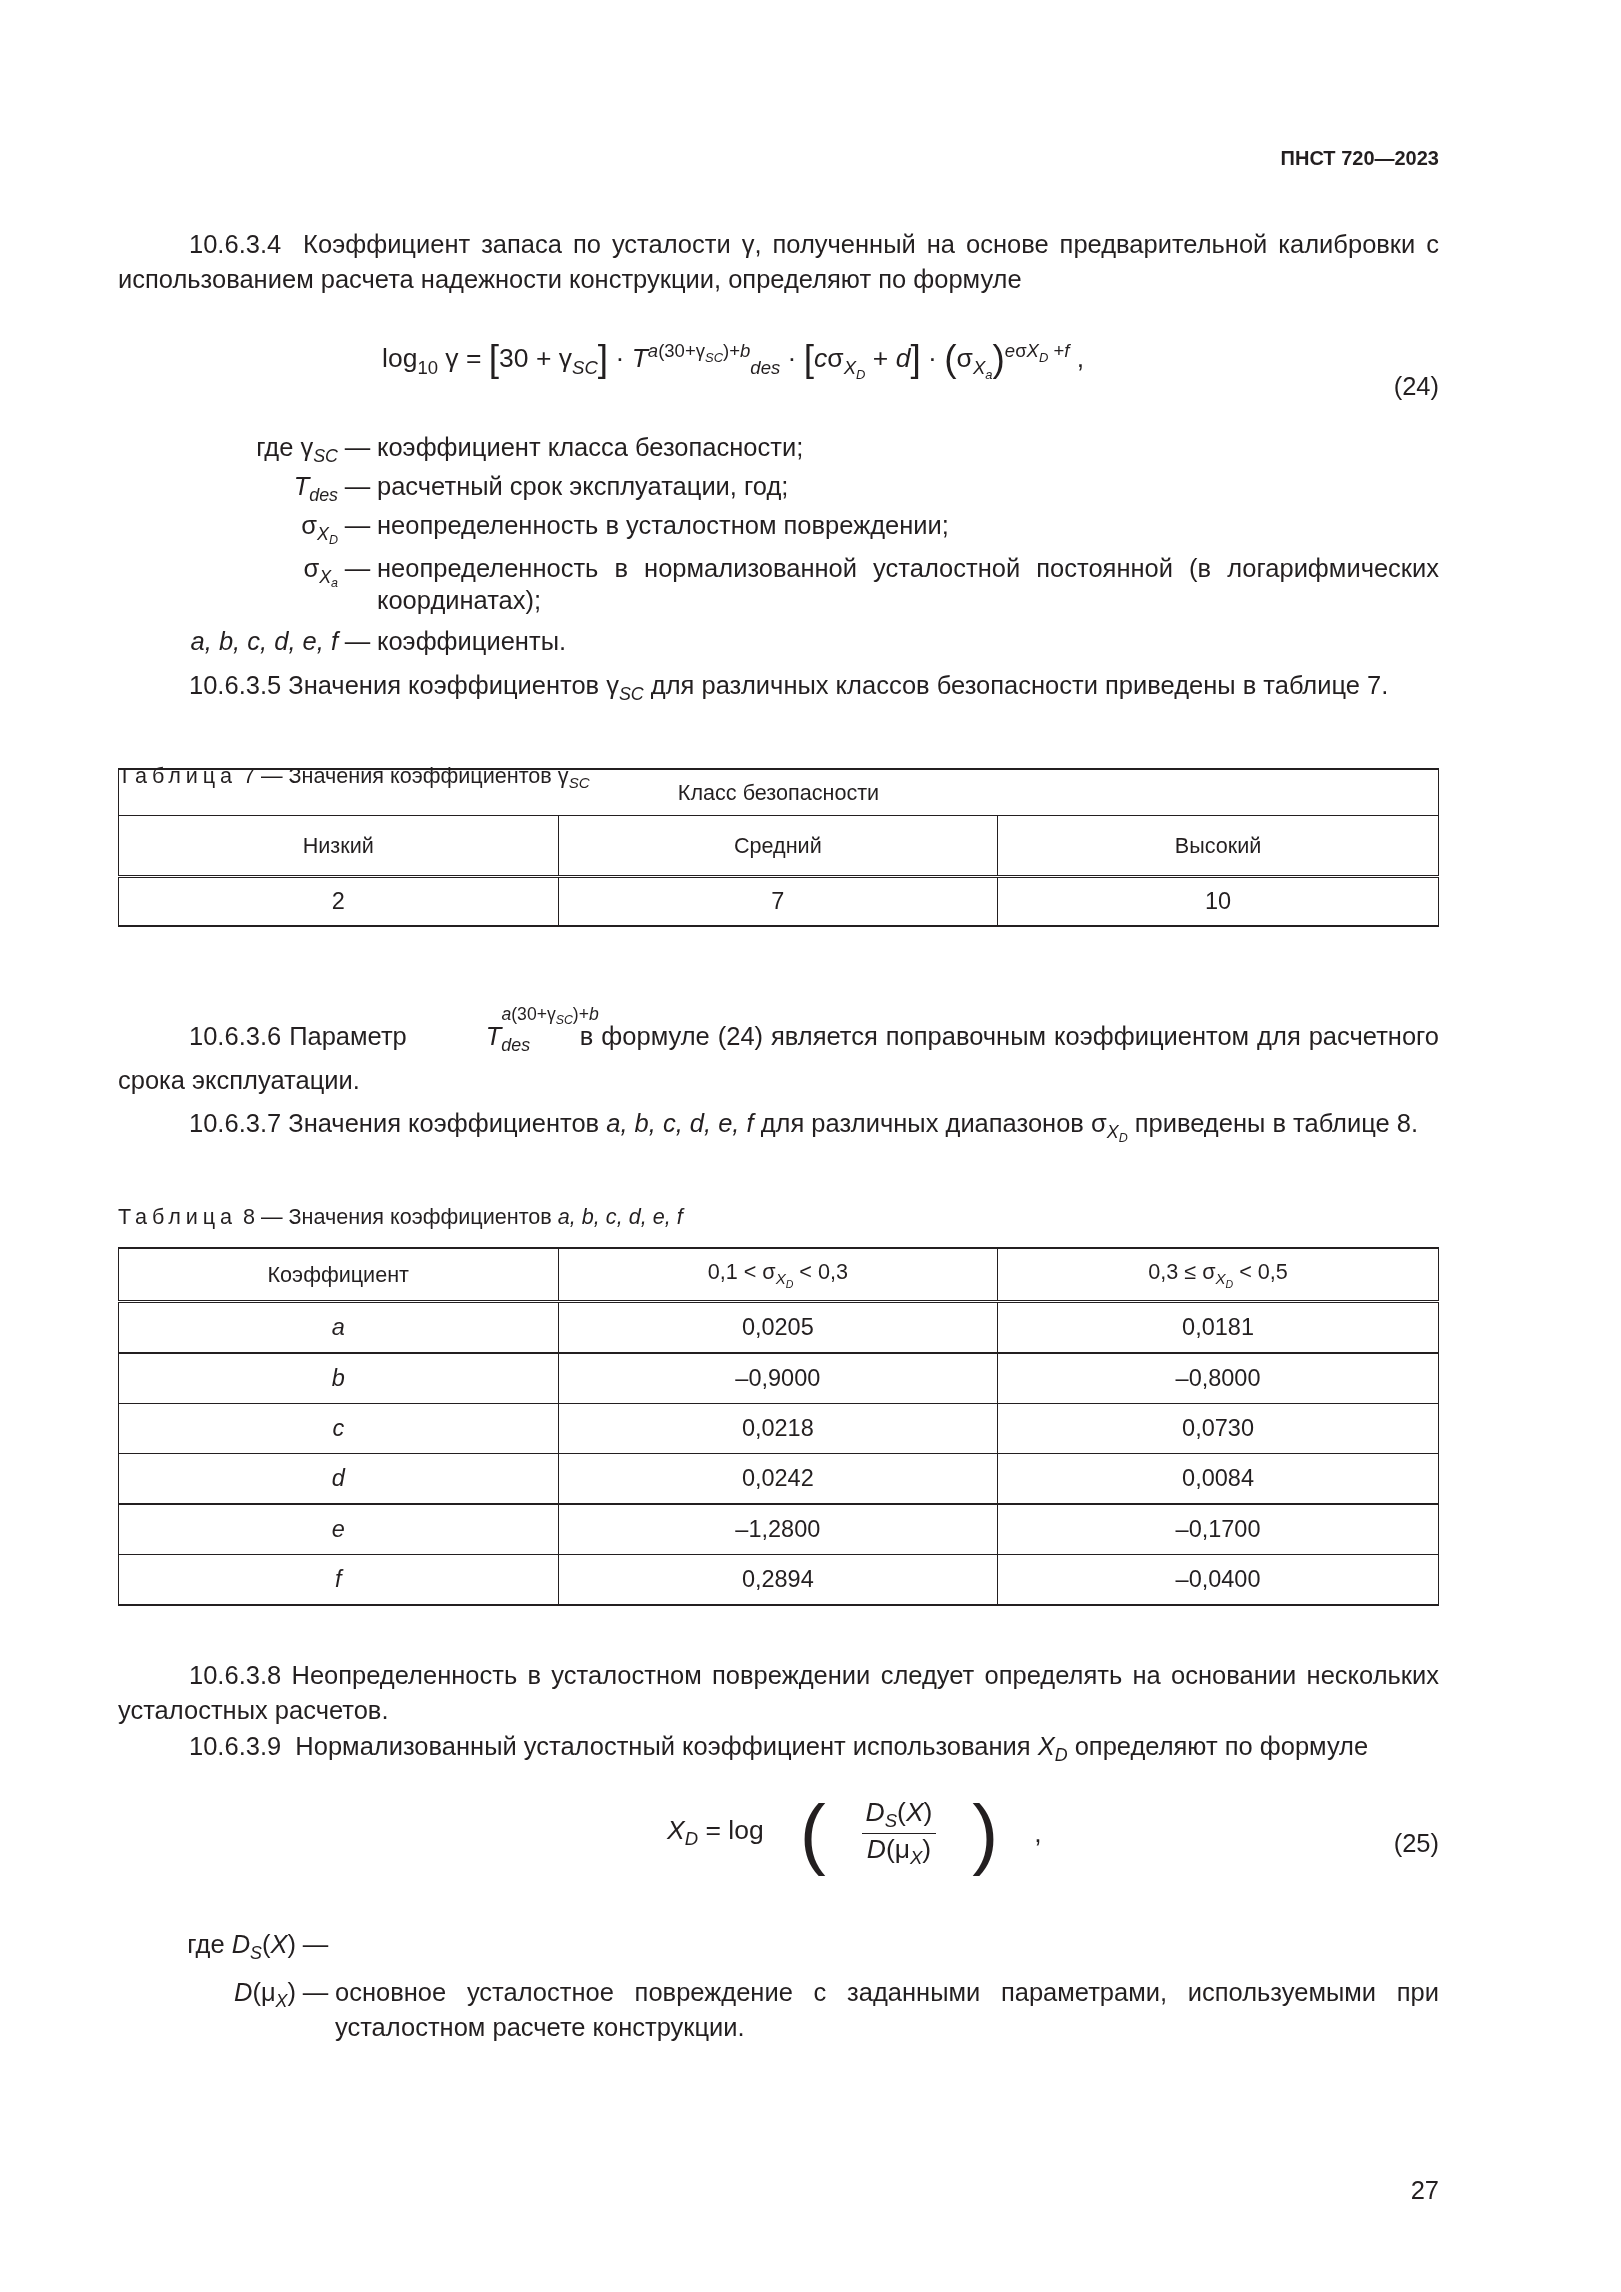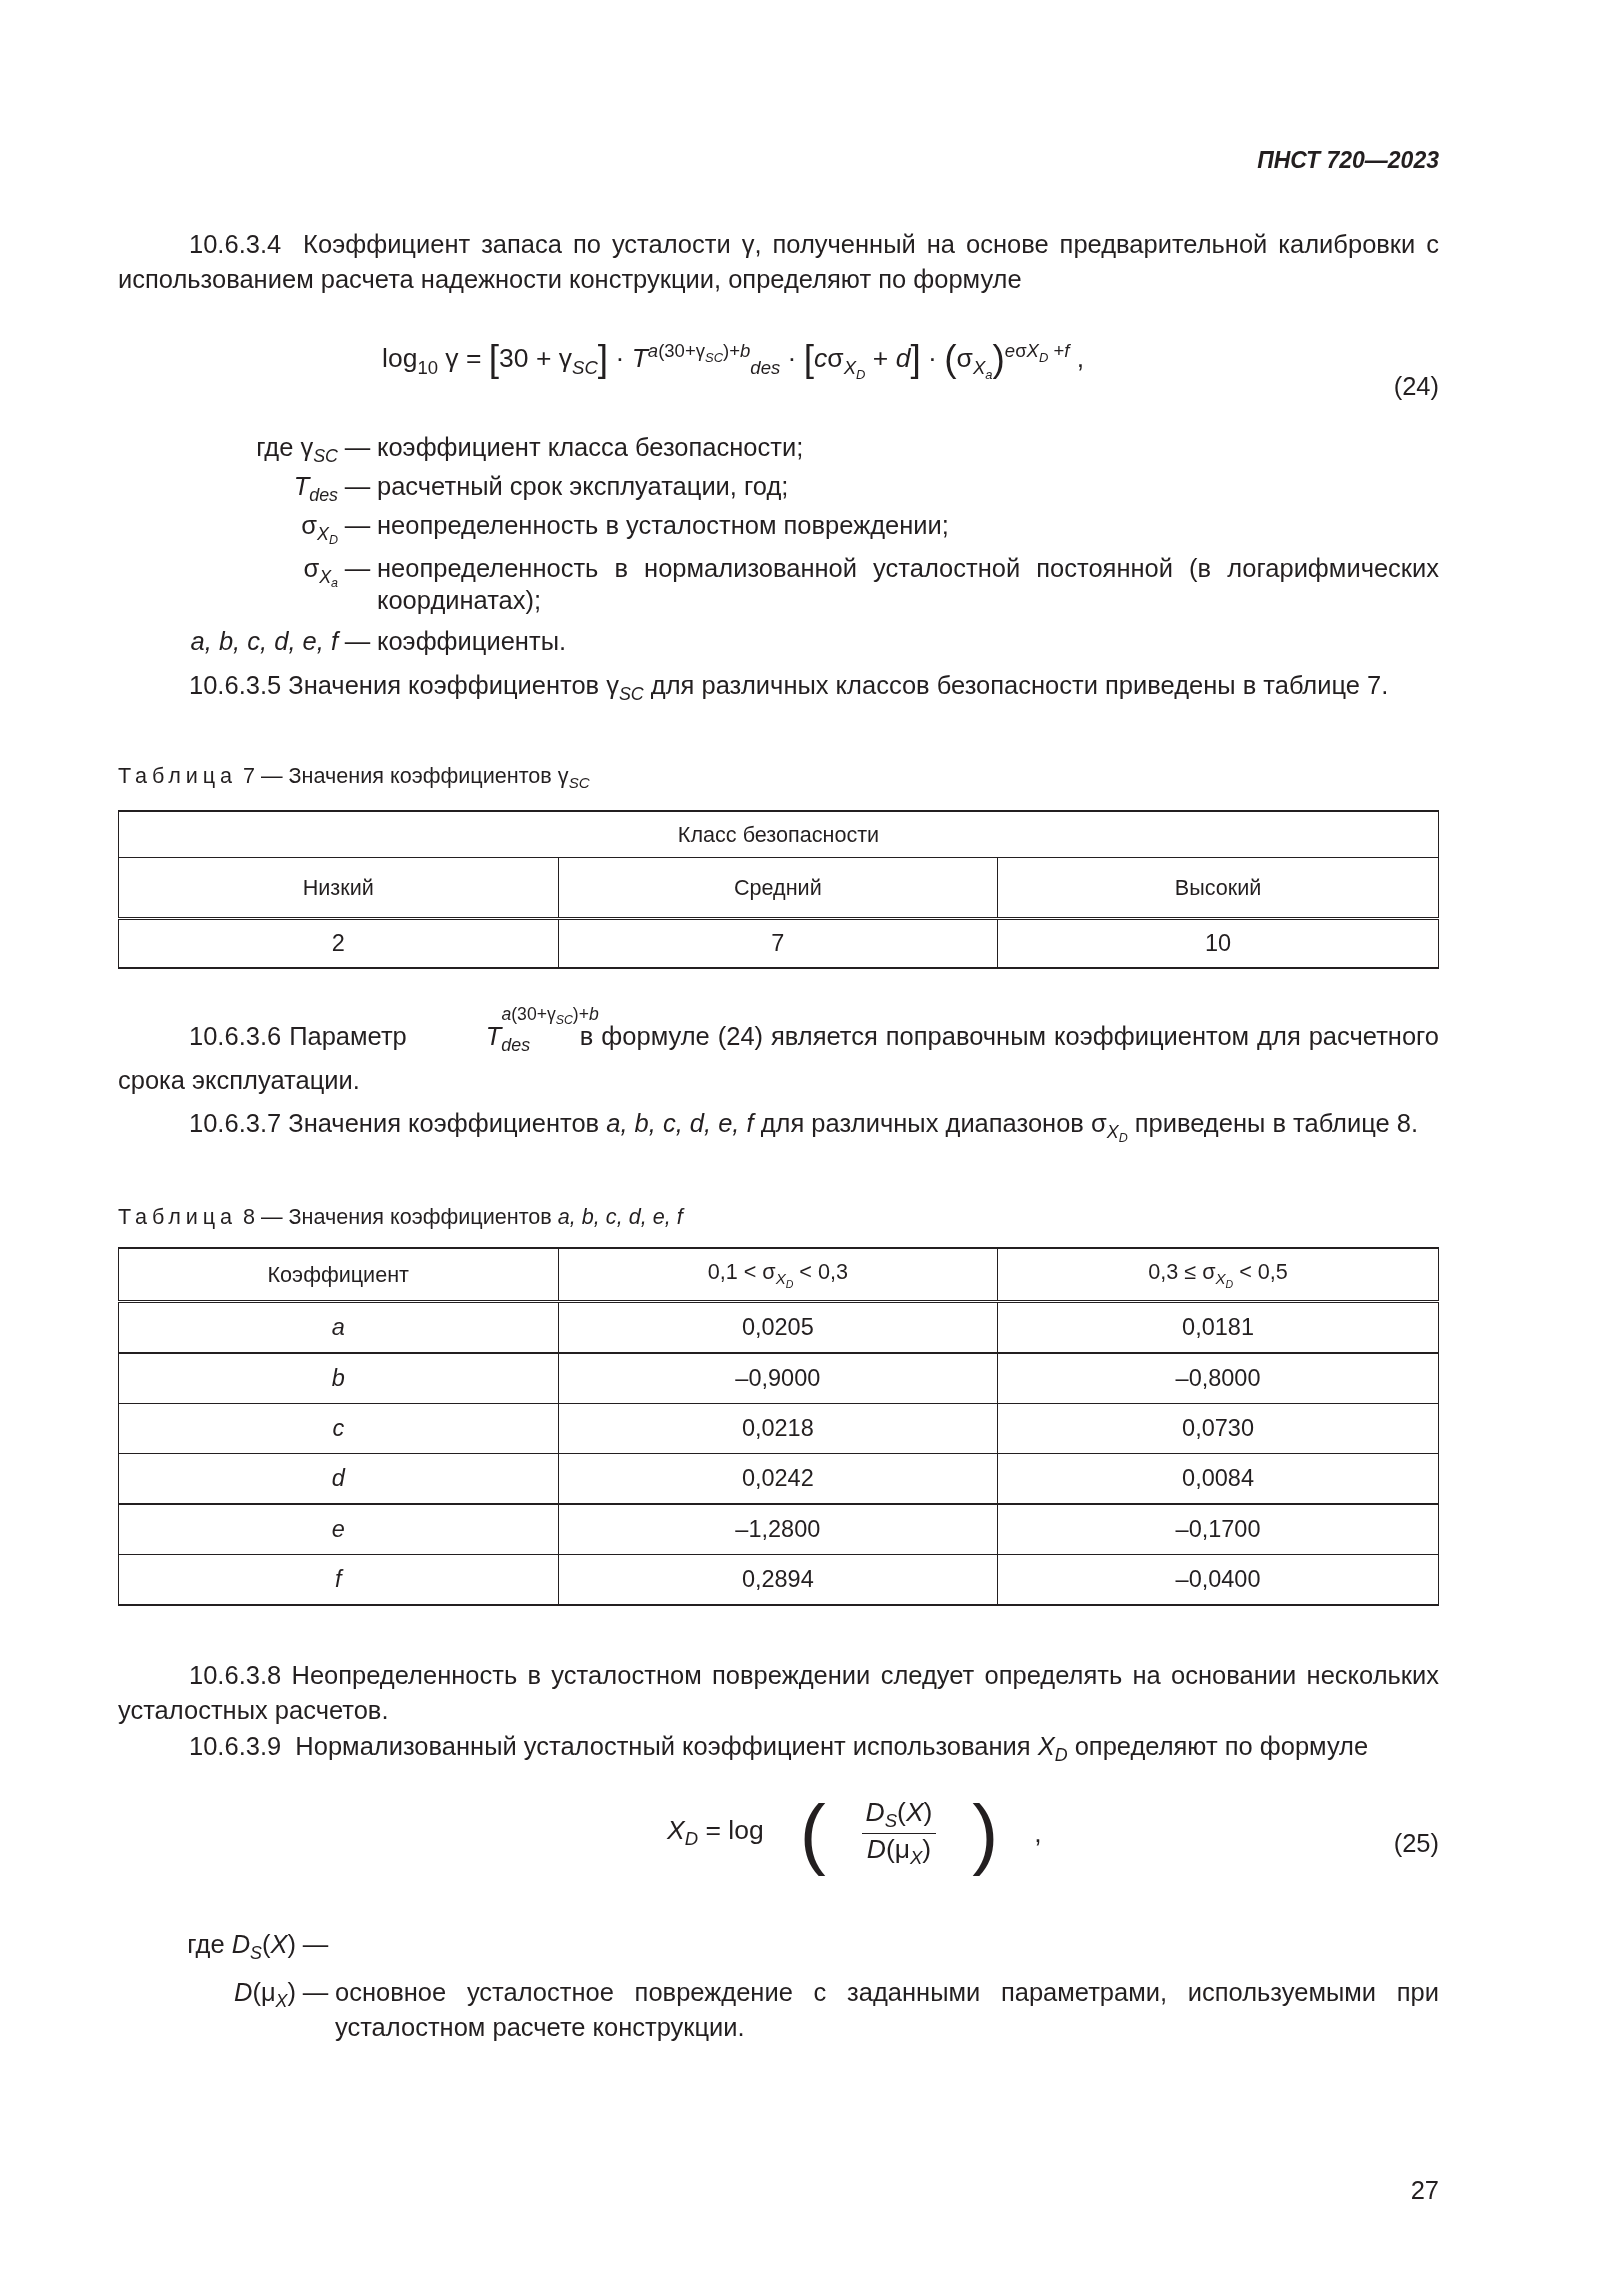--- a/index.html
+++ b/index.html
@@ -1,19 +1,19 @@
 <!DOCTYPE html>
 <html><head>
 <meta charset="utf-8">
 <style>
   html,body{margin:0;padding:0;background:#fff;}
   body{width:1621px;height:2293px;position:relative;overflow:hidden;
     font-family:"Liberation Sans",sans-serif;color:#231f20;font-size:25.5px;}
   .abs{position:absolute;}
-  .hdr{right:182px;top:147px;font-weight:bold;font-size:23px;font-style:italic;}
+  .hdr{right:182px;top:147px;font-weight:bold;font-size:20px;}
   .p{position:absolute;left:118px;width:1321px;line-height:35px;text-align:justify;}
   .ind{text-indent:71px;}
   .it{font-style:italic;}
   sub{font-size:70%;vertical-align:-0.35em;font-style:italic;}
   sup{font-size:70%;}
   .formula{position:absolute;font-size:26.5px;white-space:nowrap;}
   .eqn{position:absolute;right:182px;font-size:25.5px;}
   .where{position:absolute;left:118px;width:1321px;}
   .wrow{display:flex;line-height:32px;}
   .wterm{width:220px;text-align:right;flex:none;}
@@ -70,21 +70,21 @@
       <div class="wterm it">a, b, c, d, e, f</div>
       <div class="wdash">—</div>
       <div class="wdef">коэффициенты.</div>
     </div>
 </div>
 
 <div class="p ind" style="top:668px;">10.6.3.5 Значения коэффициентов γ<sub>SC</sub> для различных классов безопасности приведены в таблице 7.</div>
 
 <div class="cap" style="top:763px;"><span class="sp">Таблица</span> 7 — Значения коэффициентов γ<sub>SC</sub></div>
 
-<table class="t7" style="top:810px;">
+<table class="t7" style="top:768px;">
   <tbody>
       <tr>
         <td colspan="3">Класс безопасности</td>
       </tr>
   <tr class="h2">
     <td style="width:33.3%">Низкий</td>
     <td style="width:33.3%">Средний</td>
     <td>Высокий</td>
   </tr>
   <tr class="r">

